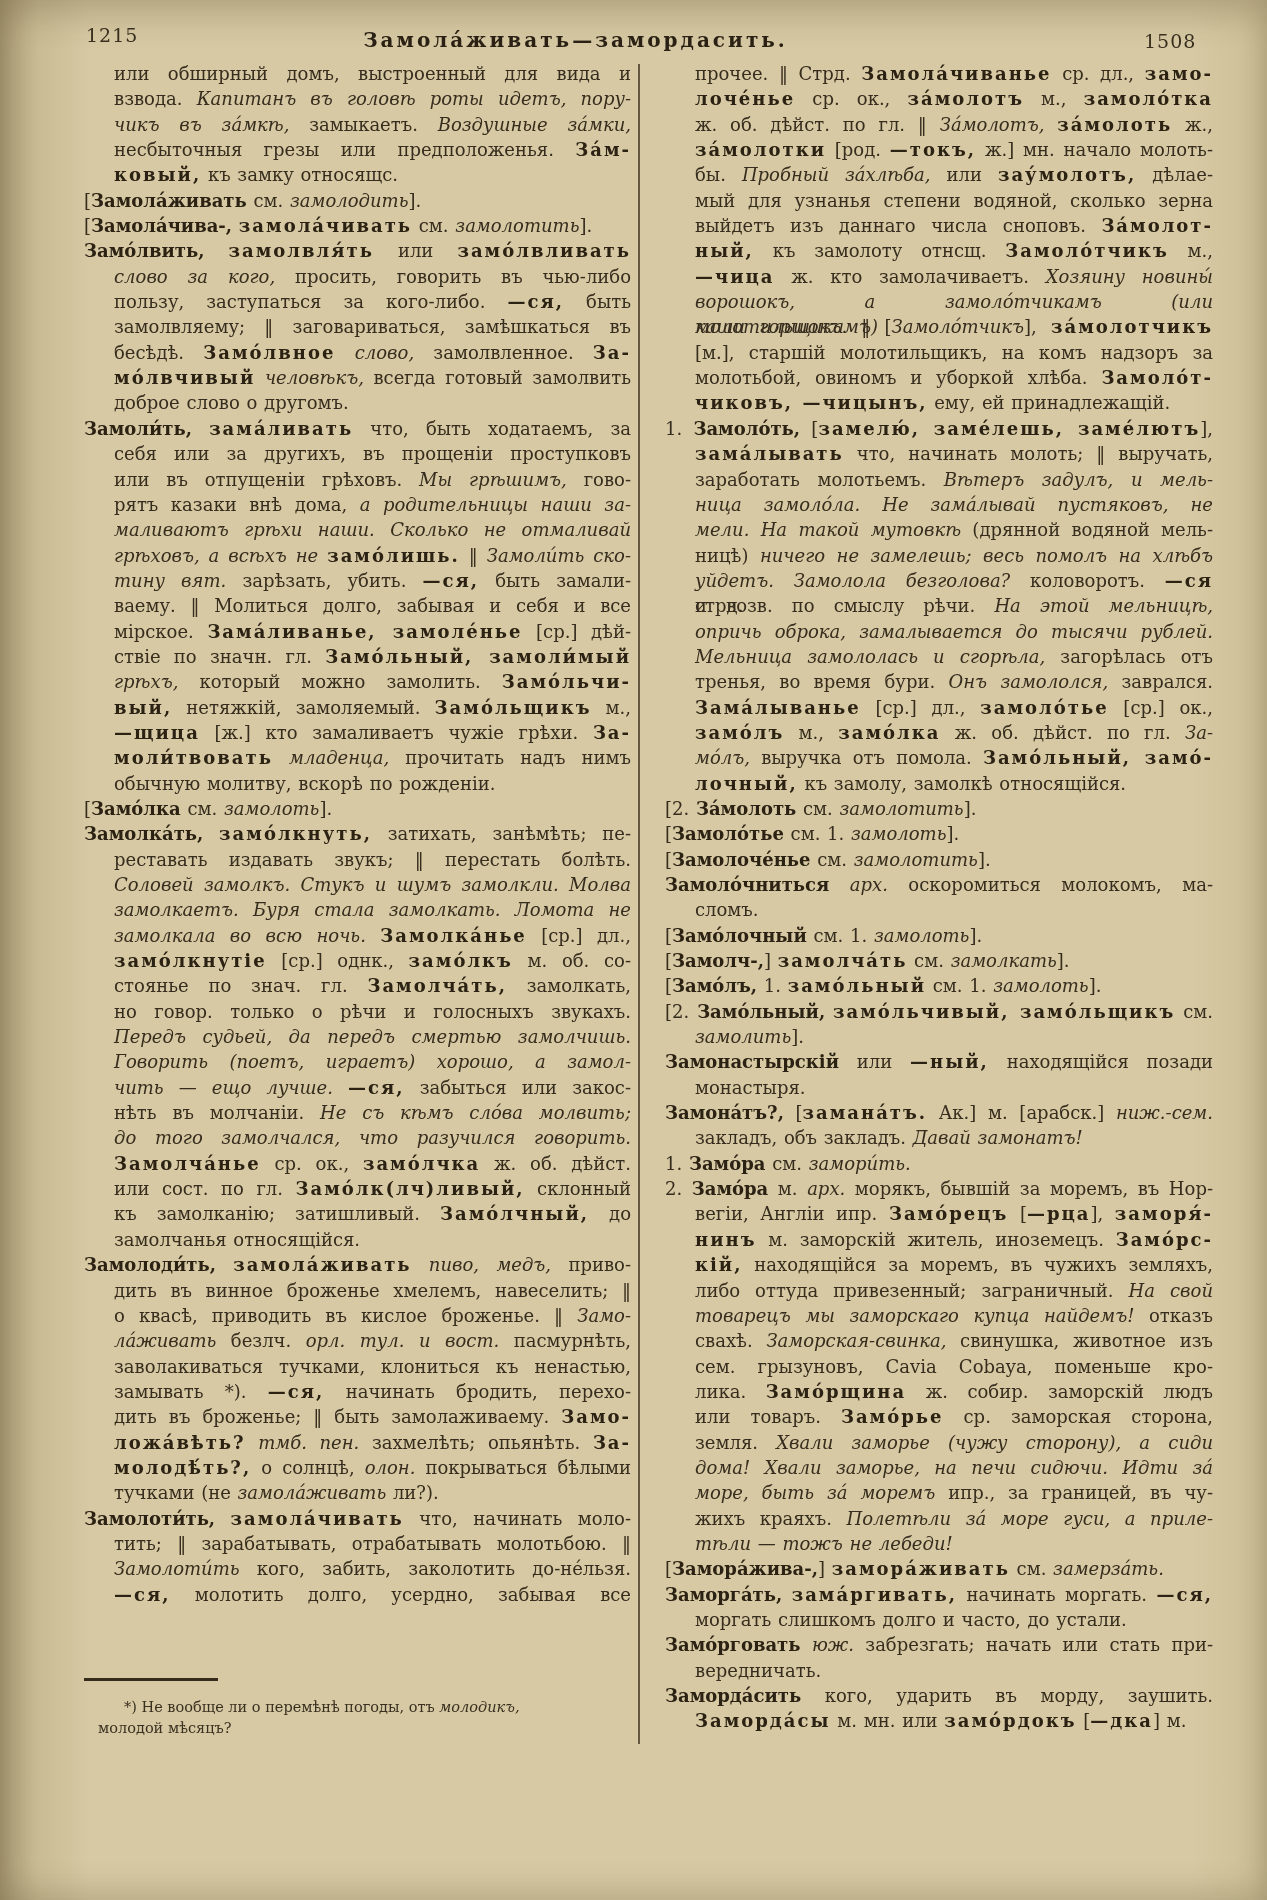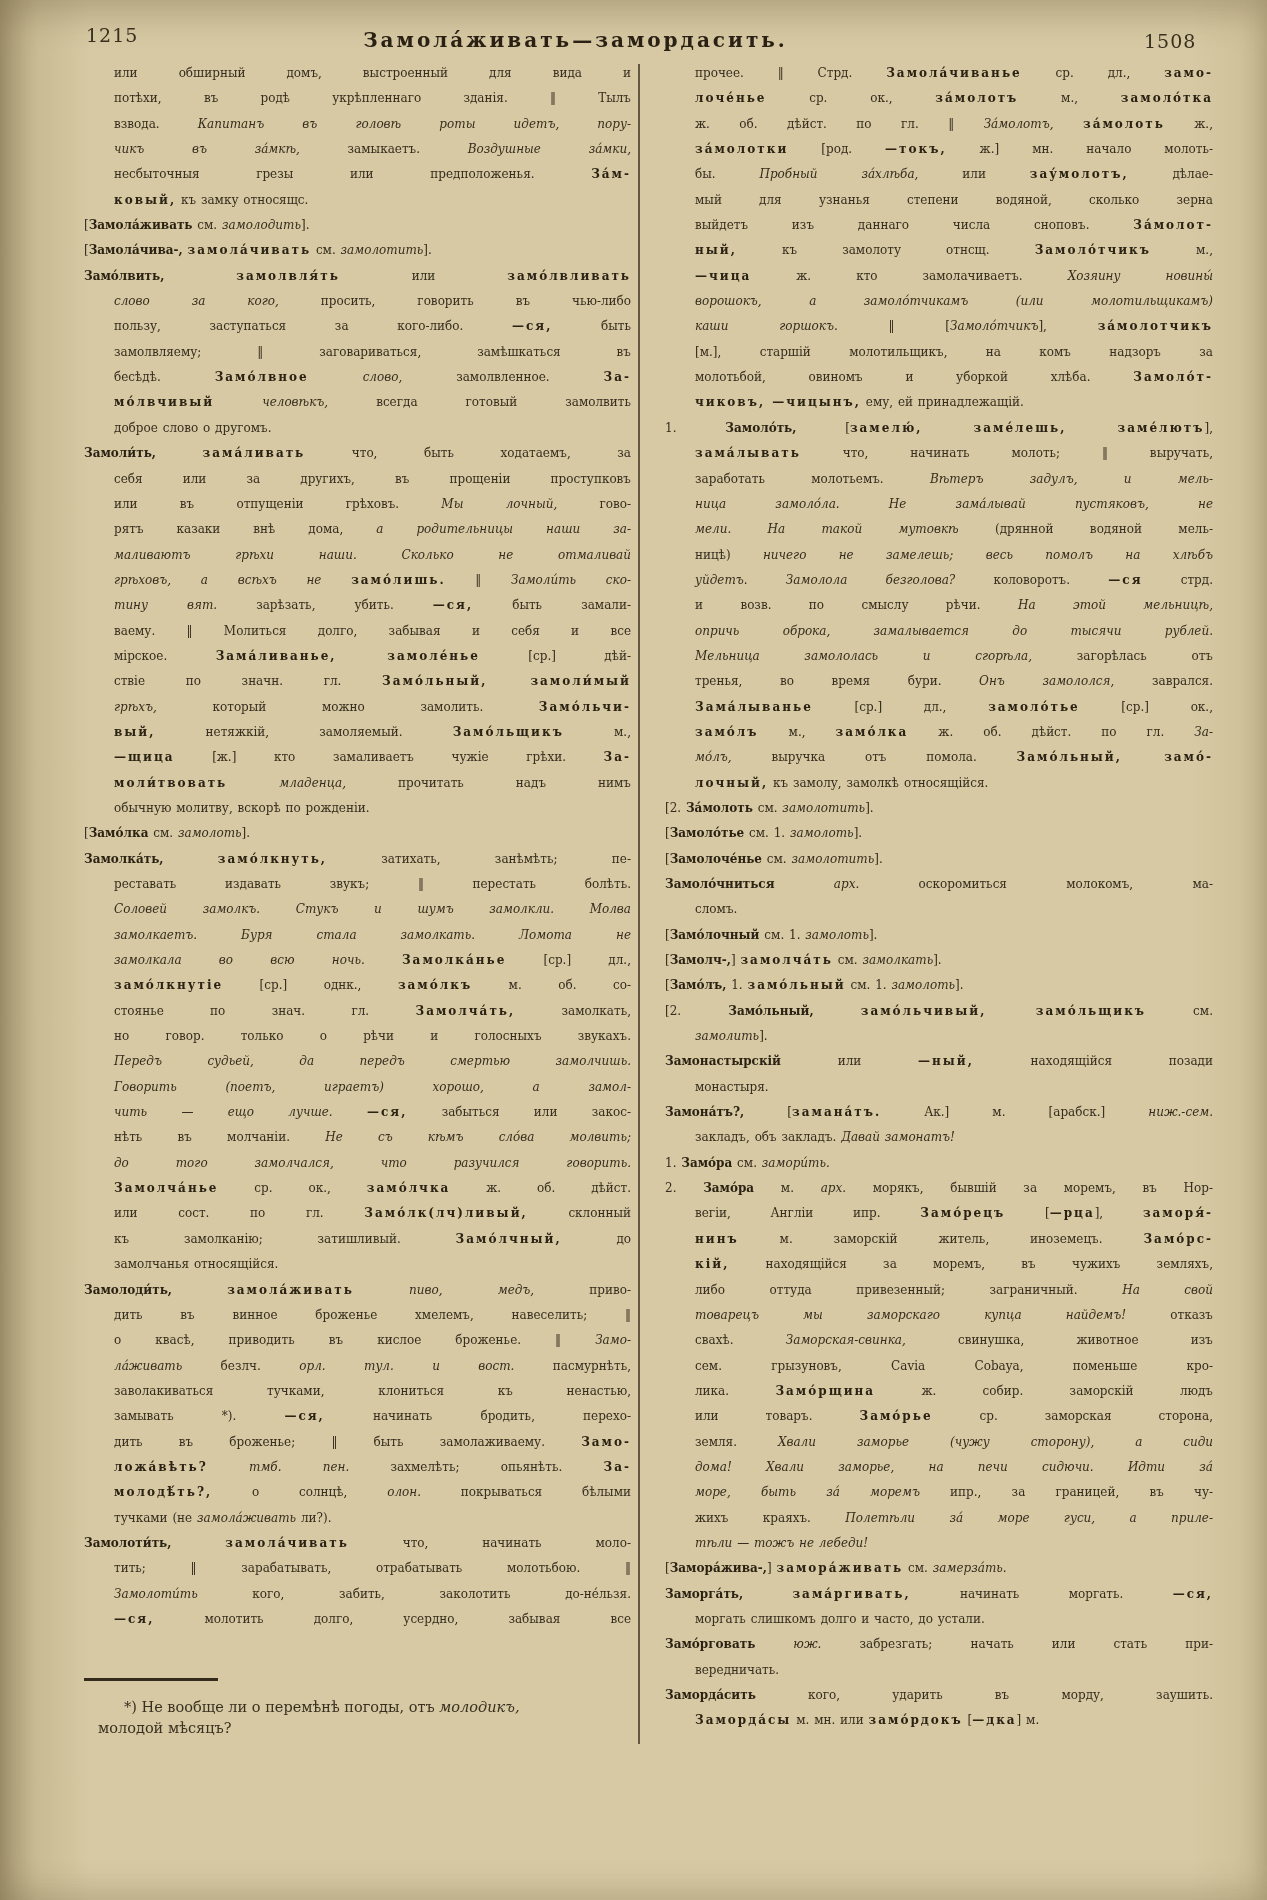--- a/index.html
+++ b/index.html
@@ -14,21 +14,21 @@
   .vignette{position:absolute;inset:0;pointer-events:none;
     box-shadow:inset 0 18px 30px rgba(90,75,45,.25), inset 0 -14px 26px rgba(90,75,45,.18);}
   .pagenum{position:absolute;font-size:19px;letter-spacing:1px;color:#3a3020;}
   #pn-left{left:86px;top:24px;}
   #pn-right{left:1144px;top:30px;}
   .running-title{
     position:absolute;left:0;top:28px;width:1095px;text-align:center;
     font-weight:bold;font-size:20px;letter-spacing:3px;color:#2a2114;margin-left:28px;
   }
   .col{
-    position:absolute;top:61px;font-size:12px;line-height:25.35px;
+    position:absolute;top:61px;font-size:18px;line-height:25.35px;
     text-rendering:optimizeLegibility;
   }
   #col-left{left:84px;width:547px;}
   #col-right{left:665px;width:548px;}
   .line{text-align:justify;text-align-last:justify;word-spacing:1px;height:25.35px;overflow:visible;}
   .line.cont{padding-left:30px;}
   .line.end{text-align-last:left;}
   .line b{color:#2b2213;}
   .line .sp{font-weight:bold;letter-spacing:2px;}
   .divider{position:absolute;left:638px;top:64px;width:2px;height:1680px;
@@ -41,37 +41,36 @@
 <body>
 
 <div class="vignette"></div>
 
 <div class="pagenum" id="pn-left">1215</div>
 <div class="running-title">Замола́живать—замордасить.</div>
 <div class="pagenum" id="pn-right">1508</div>
 
 <div class="col" id="col-left">
     <div class="line cont">или обширный домъ, выстроенный для вида и</div>
-    <div class="line cont">потѣхи, въ родѣ укрѣпленнаго зданія. ‖ Тылъ</div>
     <div class="line cont">взвода. <i>Капитанъ въ головѣ роты идетъ, пору-</i></div>
     <div class="line cont"><i>чикъ въ за́мкѣ,</i> замыкаетъ. <i>Воздушные за́мки,</i></div>
     <div class="line cont">несбыточныя грезы или предположенья. <b class="sp">За́м-</b></div>
     <div class="line cont end"><b class="sp">ковый,</b> къ замку относящс.</div>
     <div class="line entry end">[<b>Замола́живать</b> см. <i>замолодить</i>].</div>
     <div class="line entry end">[<b>Замола́чива-,</b> <b class="sp">замола́чивать</b> см. <i>замолотить</i>].</div>
     <div class="line entry"><b>Замо́лвить,</b> <b class="sp">замолвля́ть</b> или <b class="sp">замо́лвливать</b></div>
     <div class="line cont"><i>слово за кого,</i> просить, говорить въ чью-либо</div>
     <div class="line cont">пользу, заступаться за кого-либо. <b class="sp">—ся,</b> быть</div>
     <div class="line cont">замолвляему; ‖ заговариваться, замѣшкаться въ</div>
     <div class="line cont">бесѣдѣ. <b class="sp">Замо́лвное</b> <i>слово,</i> замолвленное. <b class="sp">За-</b></div>
     <div class="line cont"><b class="sp">мо́лвчивый</b> <i>человѣкъ,</i> всегда готовый замолвить</div>
     <div class="line cont end">доброе слово о другомъ.</div>
     <div class="line entry"><b>Замоли́ть,</b> <b class="sp">зама́ливать</b> что, быть ходатаемъ, за</div>
     <div class="line cont">себя или за другихъ, въ прощеніи проступковъ</div>
-    <div class="line cont">или въ отпущеніи грѣховъ. <i>Мы лочный,</i> гово-</div>
+    <div class="line cont">или въ отпущеніи грѣховъ. <i>Мы грѣшимъ,</i> гово-</div>
     <div class="line cont">рятъ казаки внѣ дома, <i>а родительницы наши за-</i></div>
     <div class="line cont"><i>маливаютъ грѣхи наши. Сколько не отмаливай</i></div>
     <div class="line cont"><i>грѣховъ, а всѣхъ не</i> <b class="sp">замо́лишь.</b> ‖ <i>Замоли́ть ско-</i></div>
     <div class="line cont"><i>тину</i> <i>вят.</i> зарѣзать, убить. <b class="sp">—ся,</b> быть замали-</div>
     <div class="line cont">ваему. ‖ Молиться долго, забывая и себя и все</div>
     <div class="line cont">мірское. <b class="sp">Зама́ливанье, замоле́нье</b> [ср.] дѣй-</div>
     <div class="line cont">ствіе по значн. гл. <b class="sp">Замо́льный, замоли́мый</b></div>
     <div class="line cont"><i>грѣхъ,</i> который можно замолить. <b class="sp">Замо́льчи-</b></div>
     <div class="line cont"><b class="sp">вый,</b> нетяжкій, замоляемый. <b class="sp">Замо́льщикъ</b> м.,</div>
     <div class="line cont"><b class="sp">—щица</b> [ж.] кто замаливаетъ чужіе грѣхи. <b class="sp">За-</b></div>

